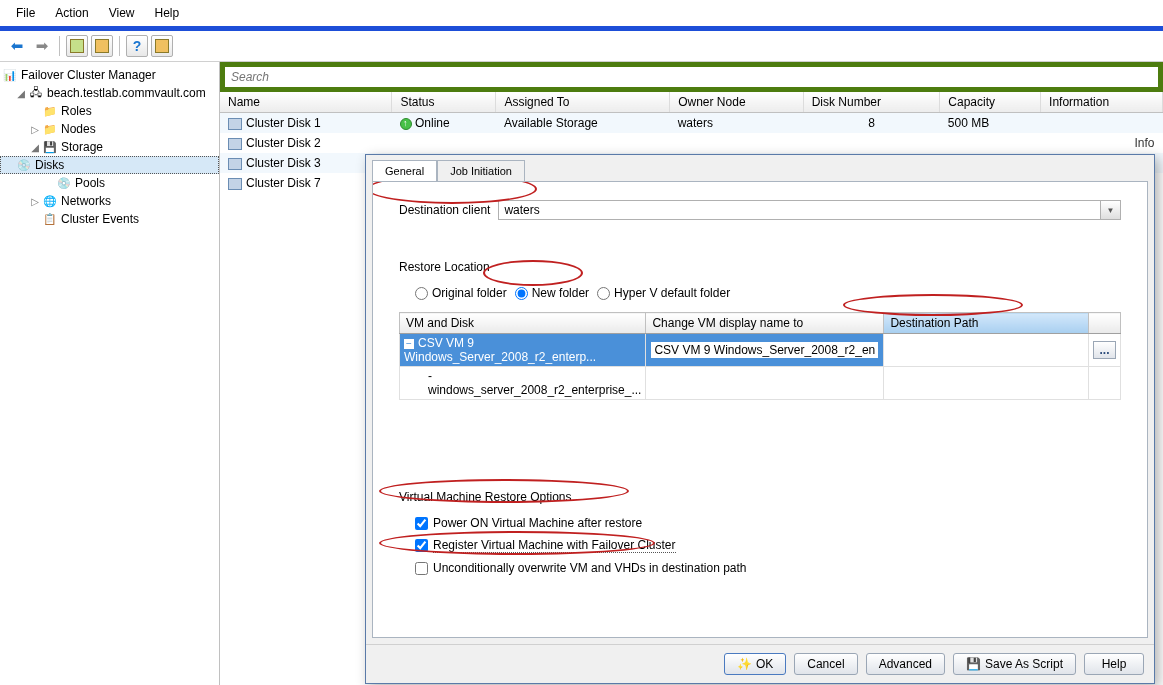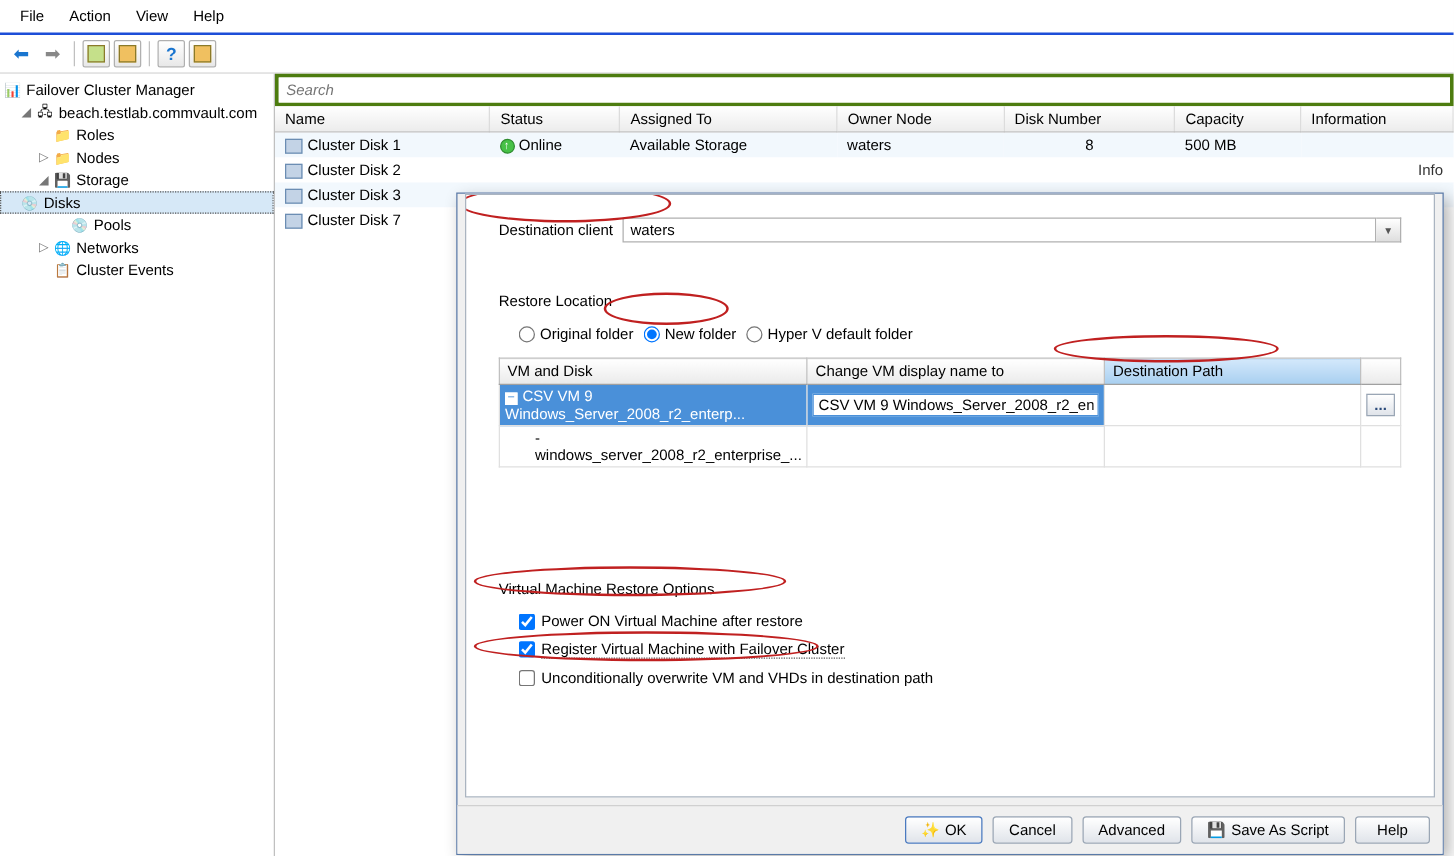--- a/index.html
+++ b/index.html
@@ -1,19 +1,19 @@
 <!DOCTYPE html>
 <html><head>
 <meta charset="utf-8">
 <style>
 * { box-sizing: border-box; margin: 0; padding: 0; font-family: "Segoe UI", Tahoma, sans-serif; font-size: 12px; }
 body { background: #fff; width: 1163px; height: 685px; overflow: hidden; }
 
 
-.menubar { display: flex; padding: 3px 6px; background: #fff; border-bottom: 2px solid #1d4ed8; }
+.menubar { display: flex; padding: 3px 6px; background: #fff; border-bottom: 5px solid #1d4ed8; }
 .menubar span { padding: 3px 10px; cursor: default; }
 
 
 .toolbar { display: flex; align-items: center; padding: 4px 6px; background: #fff; border-bottom: 1px solid #d0d0d0; gap: 3px; }
 .toolbar .sep { width: 1px; height: 20px; background: #c0c0c0; margin: 0 3px; }
 .tbtn { width: 22px; height: 22px; border: 1px solid #b0b0b0; border-radius: 2px; display: flex; align-items: center; justify-content: center; background: linear-gradient(#fff,#e8e8e8); }
 .tbtn.plain { border: none; background: none; }
 .arrow-l { font-size: 15px; color: #1a75cf; }
 .arrow-r { font-size: 15px; color: #888; }
 
@@ -23,21 +23,21 @@
 .tree-row { display: flex; align-items: center; padding: 1px 2px; white-space: nowrap; }
 .tree-row.sel { background: #d6e8f7; border: 1px dotted #555; padding: 0 1px; }
 .exp { width: 14px; text-align: center; color: #777; font-size: 10px; }
 .ticon { width: 16px; height: 16px; margin-right: 3px; display: inline-flex; align-items: center; justify-content: center; font-size: 11px; }
 .ind1 { padding-left: 14px; } .ind2 { padding-left: 28px; } .ind3 { padding-left: 42px; }
 
 .main { flex: 1; position: relative; background: #fff; }
 
 
 .disks-hdr { background: linear-gradient(#6d6d6d,#4a4a4a); color: #fff; padding: 6px 10px; font-size: 14px; font-weight: 600; }
-.search-bar { border: 3px solid #4d7c0f; }
+.search-bar { border: 5px solid #4d7c0f; }
 .search-bar input { width: 100%; border: none; padding: 3px 6px; font-style: italic; color: #888; outline: none; }
 
 
 .dt { width: 100%; border-collapse: collapse; }
 .dt th { text-align: left; font-weight: normal; padding: 3px 8px; background: linear-gradient(#fff,#ececec); border-right: 1px solid #dcdcdc; border-bottom: 1px solid #c0c0c0; }
 .dt td { padding: 3px 8px; }
 .dt tr.data { background: #f2f8fd; }
 .dt tr.data:nth-child(odd) { background: #fff; }
 .status-dot { display: inline-block; width: 12px; height: 12px; border-radius: 50%; background: #47c147; border: 1px solid #2e8b2e; vertical-align: middle; margin-right: 3px; position: relative; }
 .status-dot::after { content: "↑"; position: absolute; top: -1px; left: 2px; font-size: 9px; color: #fff; }
@@ -210,20 +210,24 @@
           </tr>
       <tr class="data">
             <td colspan="7"><span class="disk-icon"></span><span>Cluster Disk 7</span></td>
           </tr>
     </tbody>
       </table>
   </div>
 </div>
 
 <div class="dialog">
+  <div class="tabbar">
+    <div class="tab active">General</div>
+    <div class="tab">Job Initiation</div>
+  </div>
   <div class="tabpanel" style="position:relative">
 
     <div class="row">
       <span class="lbl">Destination client</span>
       <div class="combo">
         <input value="waters" style="">
         <div class="cbtn"></div>
       </div>
     </div>
 

